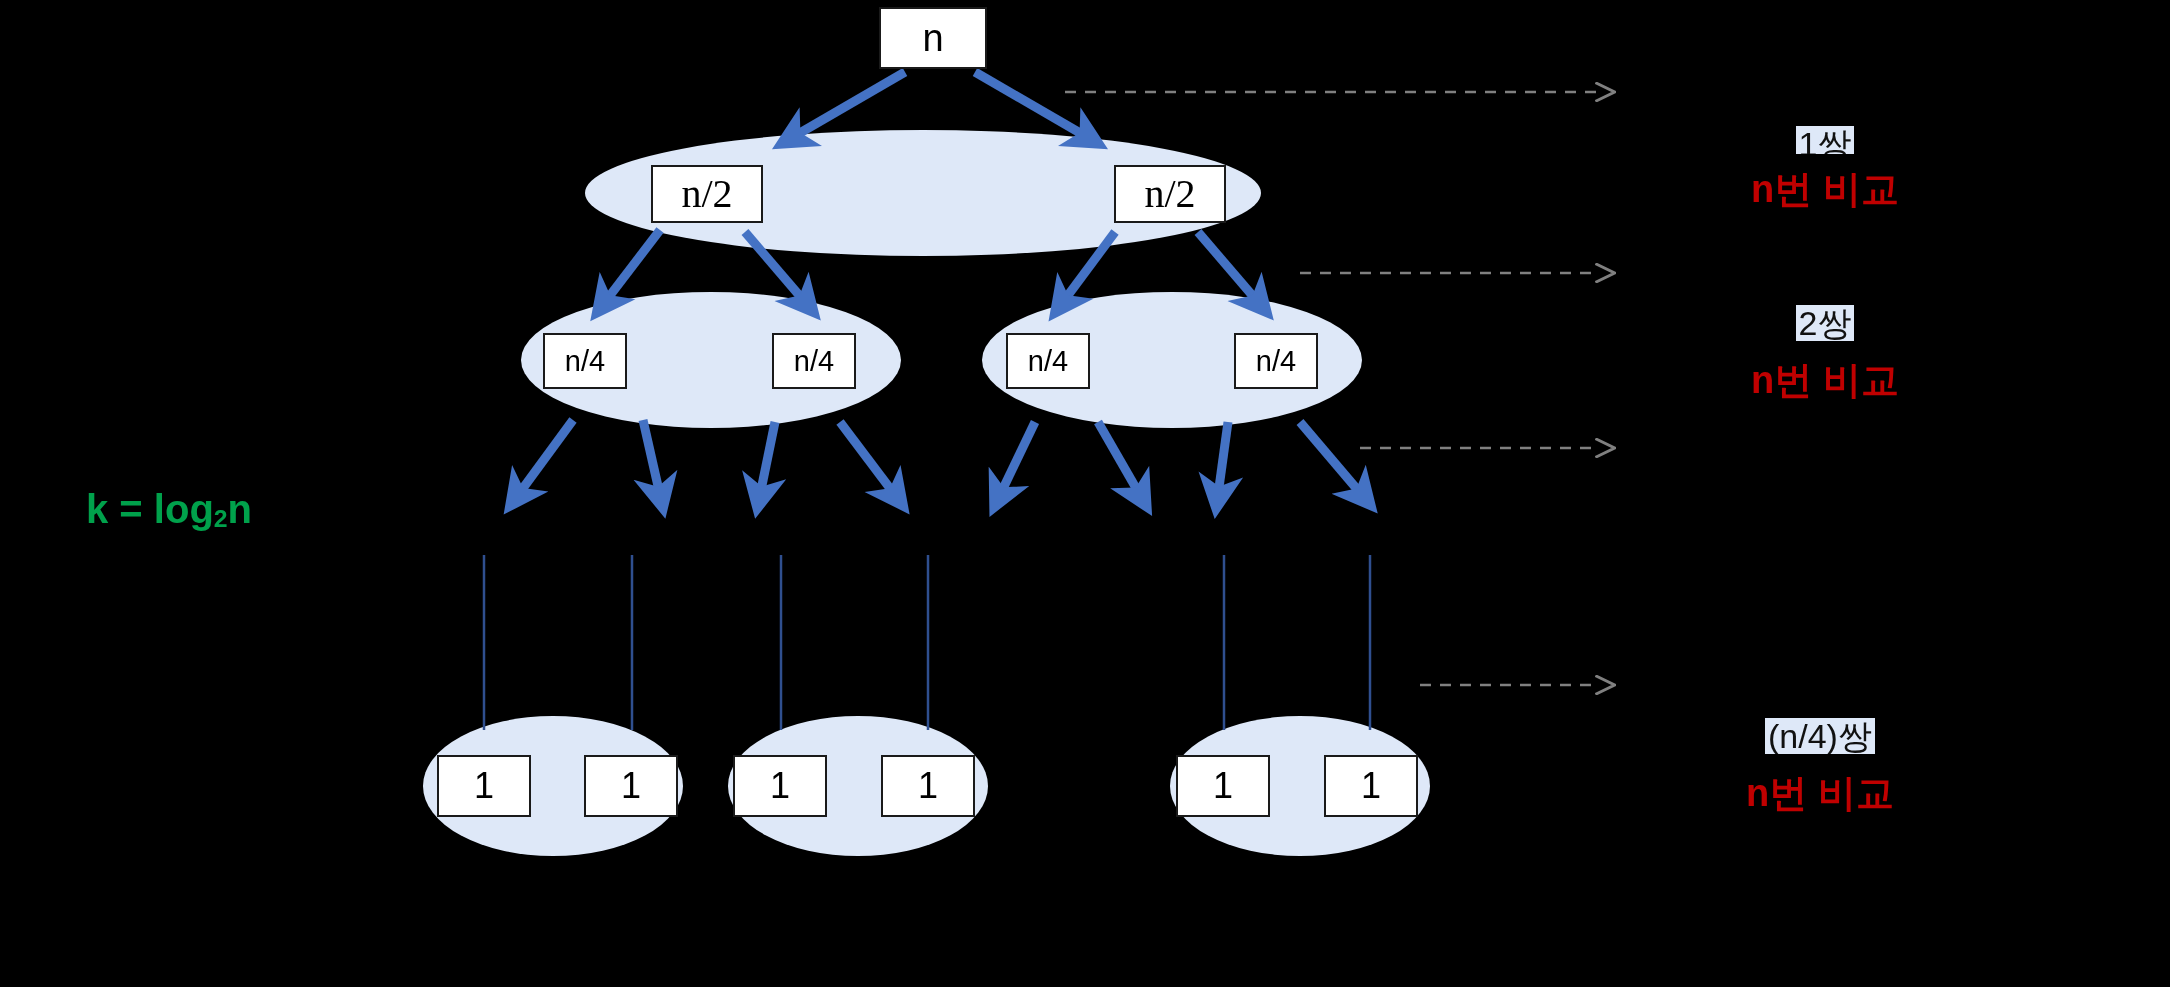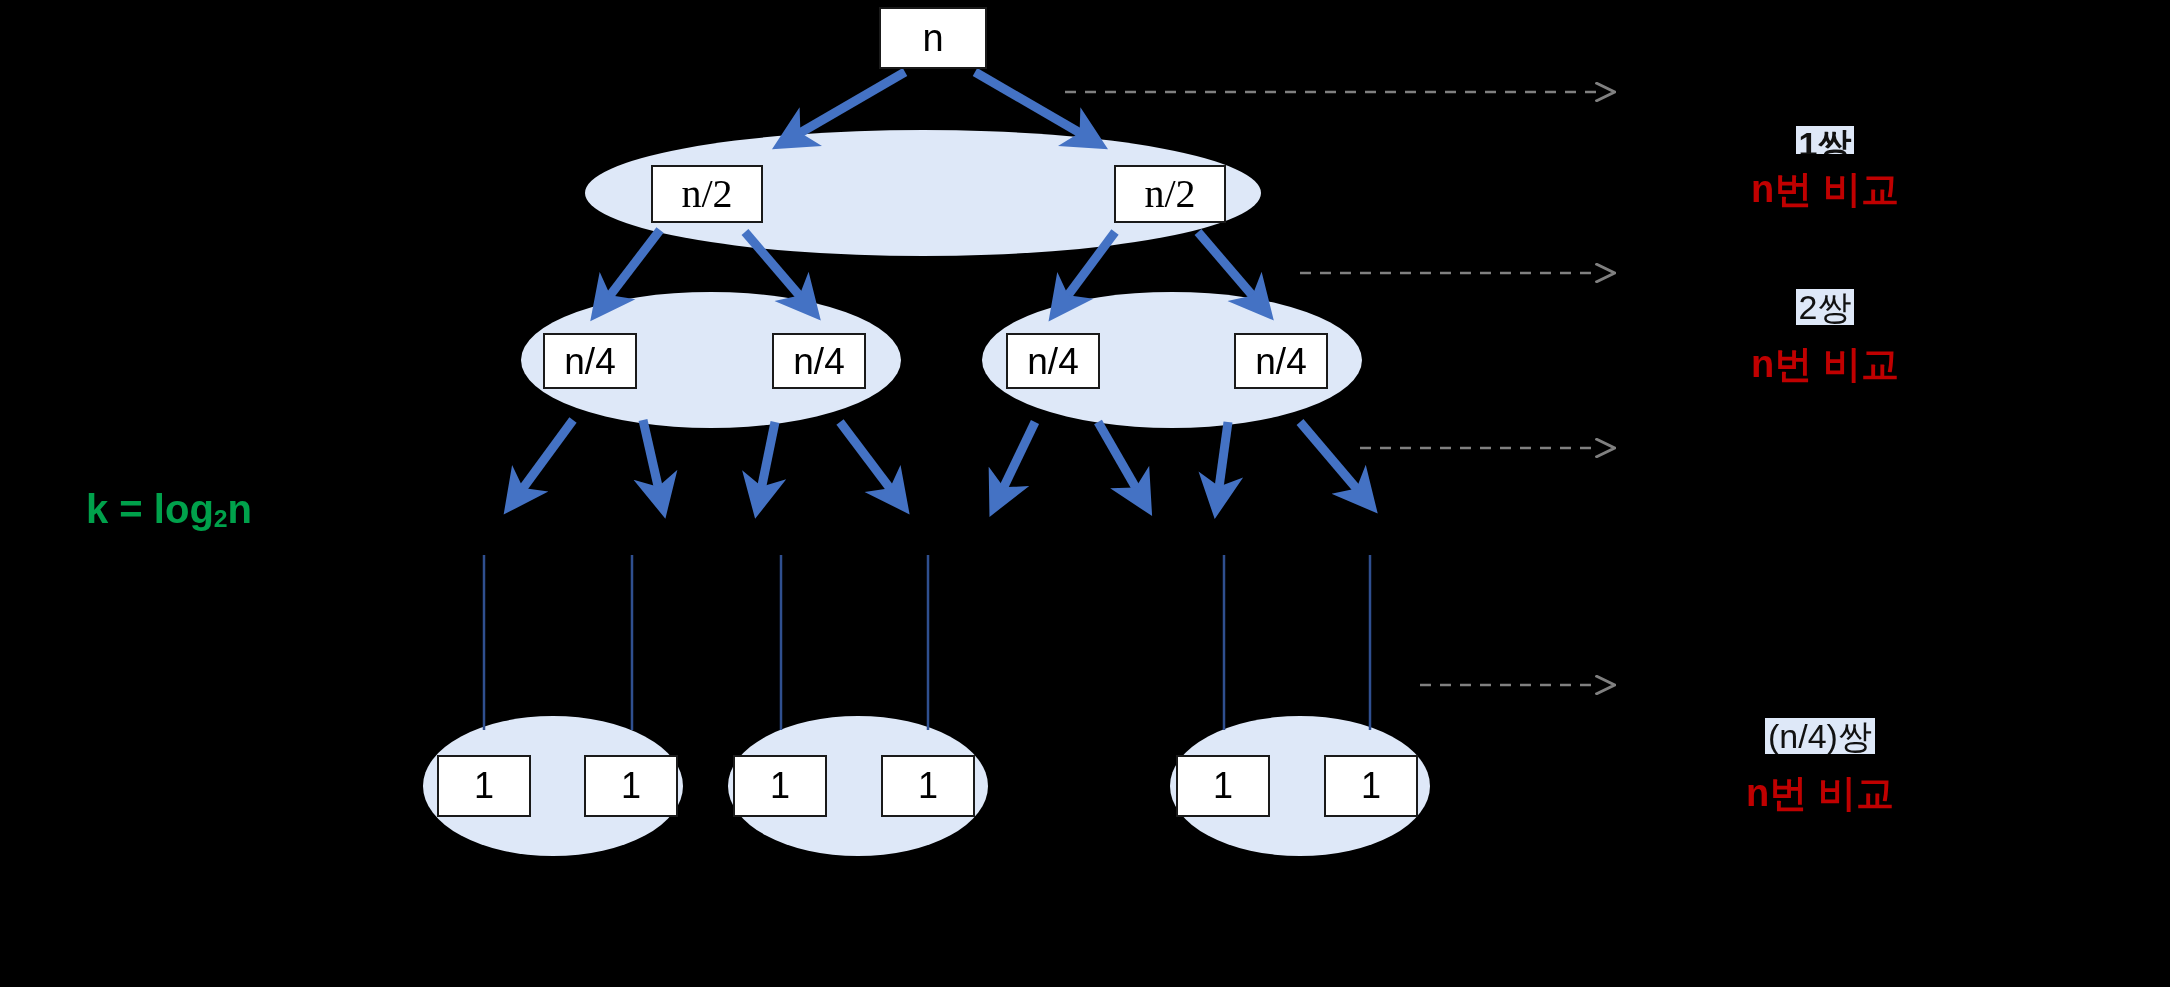--- a/index.html
+++ b/index.html
@@ -43,23 +43,23 @@
     height: 62px;
     font-size: 38px;
   }
   .node-lvl1 {
     width: 112px;
     height: 58px;
     font-size: 40px;
     font-family: Liberation Serif, serif;
   }
   .node-lvl2 {
-    width: 94px;
+    width: 84px;
     height: 56px;
-    font-size: 37px;
+    font-size: 29px;
   }
   .node-leaf {
     width: 94px;
     height: 62px;
     font-size: 36px;
   }
   .side-label {
     position: absolute;
     z-index: 7;
     font-family: "Liberation Sans", sans-serif;
@@ -72,21 +72,20 @@
     font-size: 34px;
     font-weight: 400;
     line-height: 1.0;
     padding: 1px 3px;
     white-space: nowrap;
     overflow: hidden;
   }
   .label-pairs.clipped {
     height: 26px;
     vertical-align: top;
-    font-weight: bold;
   }
   .label-compare {
     display: block;
     color: #c00000;
     font-size: 38px;
     font-weight: bold;
     white-space: nowrap;
     margin-top: 10px;
   }
   .formula-k {
@@ -187,21 +186,21 @@
 
   <div class="formula-k" style="left:86px; top:455px;">
     <span>k = log</span><sub>2</sub><span>n</span>
   </div>
 
   <div class="side-label" style="left:1660px; top:126px; width:330px;">
     <span class="label-pairs clipped">1쌍</span>
     <span class="label-compare">n번 비교</span>
   </div>
 
-  <div class="side-label" style="left:1660px; top:289px; width:330px;">
+  <div class="side-label" style="left:1660px; top:305px; width:330px;">
     <span class="label-pairs">2쌍</span>
     <span class="label-compare">n번 비교</span>
   </div>
 
   <div class="side-label" style="left:1640px; top:718px; width:360px;">
     <span class="label-pairs">(n/4)쌍</span>
     <span class="label-compare">n번 비교</span>
   </div>
 
 </div>

